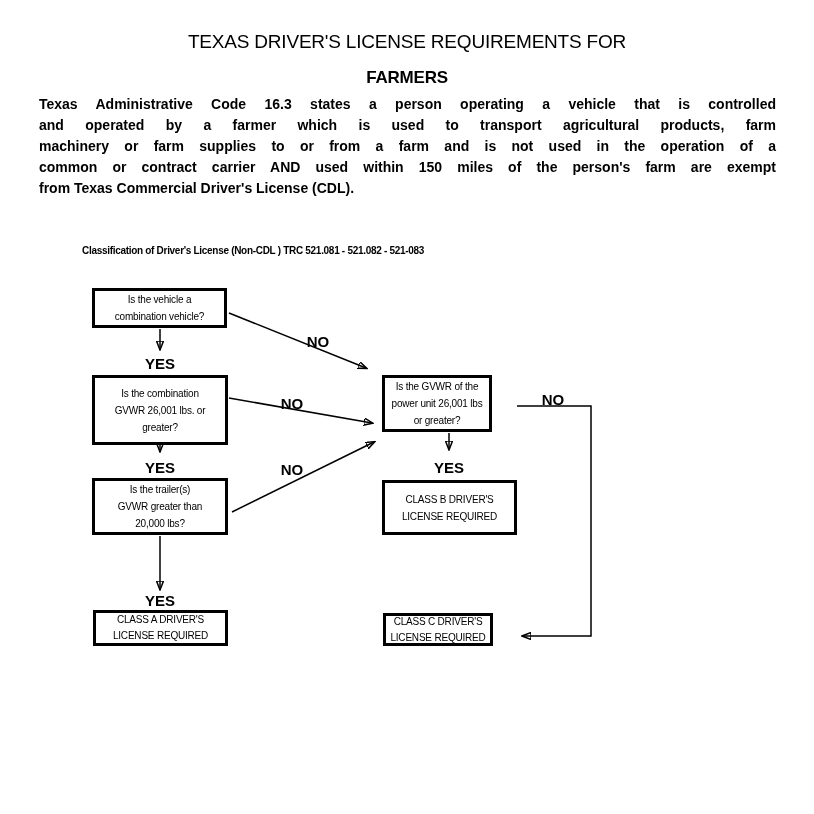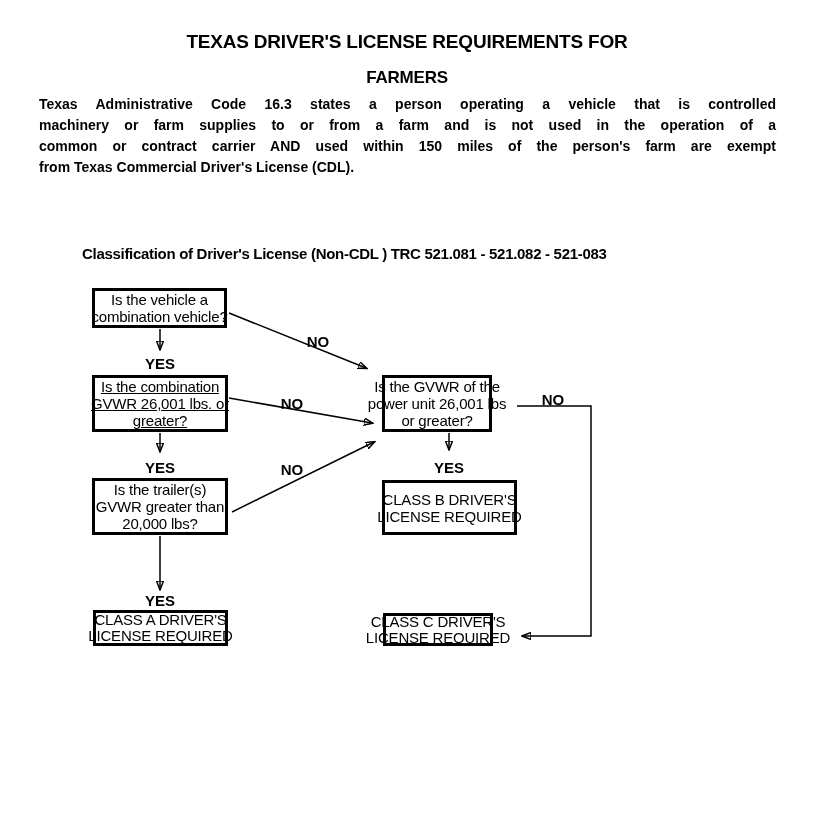--- a/index.html
+++ b/index.html
@@ -2,33 +2,33 @@
 <html><head>
 <meta charset="utf-8">
 <style>
   html,body{margin:0;padding:0;background:#fff;}
   #page{
     position:relative;width:814px;height:814px;background:#ffffff;color:#000;
     font-family:"Liberation Sans",sans-serif;overflow:hidden;
   }
   
   .titleblock{position:absolute;left:0;top:31px;width:814px;text-align:center;}
-  .t1{font-size:19px;font-weight:bold;letter-spacing:-0.2px;}
+  .t1{font-size:19px;font-weight:normal;letter-spacing:-0.2px;}
   .t2{font-size:17px;font-weight:bold;margin-top:15px;letter-spacing:-0.2px;}
   
   .intro{position:absolute;left:39px;top:94px;width:737px;font-size:14px;font-weight:bold;line-height:21px;}
   .il{width:100%;}
   .just{text-align:justify;text-align-last:justify;}
   
-  .section-heading{position:absolute;left:82px;top:245px;font-size:15px;font-weight:bold;letter-spacing:-0.3px;white-space:nowrap;}
+  .section-heading{position:absolute;left:82px;top:245px;font-size:10px;font-weight:bold;letter-spacing:-0.3px;white-space:nowrap;}
   
   .qbox{
     position:absolute;box-sizing:border-box;border:3px solid #000;background:#fff;
     display:flex;flex-direction:column;align-items:center;justify-content:center;
-    font-size:15px;line-height:17px;letter-spacing:-0.2px;text-align:center;
+    font-size:10px;line-height:17px;letter-spacing:-0.2px;text-align:center;
   }
   .qbox > div{white-space:nowrap;}
   .rbox{line-height:16px;}
   .lbl{position:absolute;transform:translateX(-50%);font-size:15px;font-weight:bold;white-space:nowrap;}
   
   #arrows{position:absolute;left:0;top:0;pointer-events:none;}
   #arrows line,#arrows path{stroke:#000;stroke-width:1.5;fill:none;}
   
   .note{position:absolute;left:86px;top:755px;font-size:15px;font-weight:bold;line-height:24px;}
   .note-label{display:inline-block;margin-right:11px;}
@@ -40,20 +40,21 @@
 
 <div id="page">
 
   <div class="titleblock">
     <div class="t1">TEXAS DRIVER'S LICENSE REQUIREMENTS FOR</div>
     <div class="t2">FARMERS</div>
   </div>
 
   <div class="intro">
     <div class="il just">Texas Administrative Code 16.3 states a person operating a vehicle that is controlled</div>
+    <div class="il just">and operated by a farmer which is used to transport agricultural products, farm</div>
     <div class="il just">machinery or farm supplies to or from a farm and is not used in the operation of a</div>
     <div class="il just">common or contract carrier AND used within 150 miles of the person's farm are exempt</div>
     <div class="il">from Texas Commercial Driver's License (CDL).</div>
   </div>
 
   <div class="section-heading">Classification of Driver's License (Non-CDL ) TRC 521.081 - 521.082 - 521-083</div>
 
   <svg id="arrows" width="814" height="814" viewBox="0 0 814 814">
     <defs>
       <marker id="ah" markerWidth="10" markerHeight="8" refX="8" refY="3.5" orient="auto" markerUnits="userSpaceOnUse">
@@ -68,21 +69,21 @@
     <line x1="229" y1="398" x2="372" y2="423" marker-end="url(#ah)"></line>
     <line x1="232" y1="512" x2="374" y2="442" marker-end="url(#ah)"></line>
     <path d="M517,406 L591,406 L591,636 L523,636" marker-end="url(#ah)"></path>
   </svg>
 
   <div class="qbox" style="left:92px;top:288px;width:135px;height:40px;">
     <div>Is the vehicle a</div>
     <div>combination vehicle?</div>
   </div>
 
-  <div class="qbox" style="left:92px;top:375px;width:136px;height:57px;text-decoration:underline;">
+  <div class="qbox" style="left:92px;top:375px;width:136px;height:70px;">
     <div>Is the combination</div>
     <div>GVWR 26,001 lbs. or</div>
     <div>greater?</div>
   </div>
 
   <div class="qbox" style="left:92px;top:478px;width:136px;height:57px;justify-content:space-between;">
     <div>Is the trailer(s)</div>
     <div>GVWR greater than</div>
     <div>20,000 lbs?</div>
   </div>

